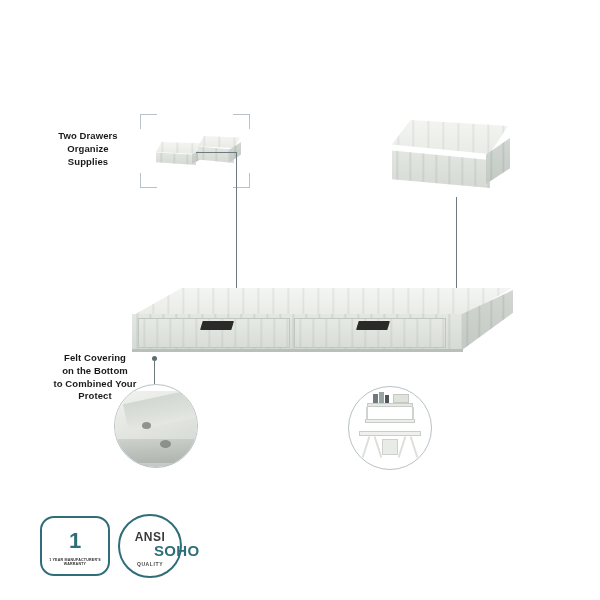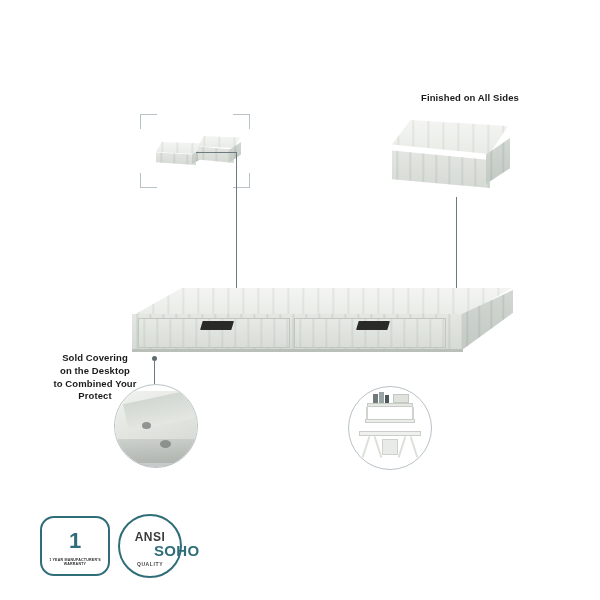--- a/index.html
+++ b/index.html
@@ -119,40 +119,42 @@
   }
   .ansi-a { font-size: 12px; font-weight: bold; color:#3a3a3a; letter-spacing:.5px; }
   .ansi-s { font-size: 15px; font-weight: bold; color:#2f6d78; letter-spacing:.3px; }
   .ansi-q { font-size: 5px; font-weight: bold; color:#4a4a4a; letter-spacing:.6px; }
 </style>
 </head>
 <body>
 
 <div id="stage">
 
-  <div class="callout-text" style="left:385px; top:92px; width:170px;">
-    <span>Finished on All Sides</span>
-  </div>
 
   <div class="abs" style="left:386px; top:112px; width:128px; height:85px;">
 
     <div class="abs wood-top" style="left:6px; top:8px; width:116px; height:34px;
                 clip-path: polygon(16% 0%, 100% 18%, 84% 100%, 0% 72%);
                 border-radius:2px;"></div>
 
     <div class="abs wood-front" style="left:6px; top:36px; width:98px; height:40px;
                 clip-path: polygon(0% 6%, 100% 30%, 100% 100%, 0% 78%);"></div>
 
     <div class="abs wood-side" style="left:100px; top:26px; width:24px; height:46px;
                 clip-path: polygon(0% 36%, 100% 0%, 100% 66%, 0% 100%);"></div>
   </div>
 
   <div class="leader leader-v" style="left:456px; top:197px; height:102px;"></div>
   <div class="dot" style="left:454px; top:296px;"></div>
 
+  <div class="callout-text" style="left:40px; top:130px; width:96px;">
+    <div>Two Drawers</div>
+    <div>Organize</div>
+    <div>Supplies</div>
+  </div>
 
   <div class="abs" style="left:140px; top:114px; width:110px; height:74px;">
 
     <div class="abs" style="left:0; top:0; width:16px; height:14px; border-left:1px solid #b9c2c6; border-top:1px solid #b9c2c6;"></div>
     <div class="abs" style="right:0; top:0; width:16px; height:14px; border-right:1px solid #b9c2c6; border-top:1px solid #b9c2c6;"></div>
     <div class="abs" style="left:0; bottom:0; width:16px; height:14px; border-left:1px solid #b9c2c6; border-bottom:1px solid #b9c2c6;"></div>
     <div class="abs" style="right:0; bottom:0; width:16px; height:14px; border-right:1px solid #b9c2c6; border-bottom:1px solid #b9c2c6;"></div>
 
     <div class="abs" style="left:16px; top:28px; width:46px; height:24px;">
       <div class="abs wood-top" style="left:0; top:0; width:46px; height:12px;
@@ -195,22 +197,22 @@
     <div class="abs" style="left:68px; top:33px; width:34px; height:9px; background:#2a2a28;
                 clip-path: polygon(8% 0%, 100% 0%, 92% 100%, 0% 100%); border-radius:1px;"></div>
 
     <div class="abs" style="left:162px; top:30px; width:152px; height:30px; border:1px solid #c0c6c0; box-sizing:border-box;
                 background: repeating-linear-gradient(90deg, rgba(170,180,178,0) 0px, rgba(170,180,178,0) 4px, rgba(166,177,175,.30) 5px, rgba(170,180,178,0) 7px, rgba(170,180,178,0) 13px), linear-gradient(180deg,#e6e9e4 0%,#d9ddd7 100%);"></div>
     <div class="abs" style="left:224px; top:33px; width:34px; height:9px; background:#2a2a28;
                 clip-path: polygon(8% 0%, 100% 0%, 92% 100%, 0% 100%); border-radius:1px;"></div>
   </div>
 
   <div class="callout-text" style="left:40px; top:352px; width:110px;">
-    <div>Sold Covering</div>
-    <div>on the Desktop</div>
+    <div>Felt Covering</div>
+    <div>on the Bottom</div>
     <div>to Combined Your</div>
     <div>Protect</div>
   </div>
 
   <div class="dot" style="left:152px; top:356px;"></div>
   <div class="leader leader-v" style="left:154px; top:360px; height:24px;"></div>
 
   <div class="inset" style="left:114px; top:384px; width:82px; height:82px;">
 
     <div class="abs" style="left:-6px; top:6px; width:96px; height:72px;

